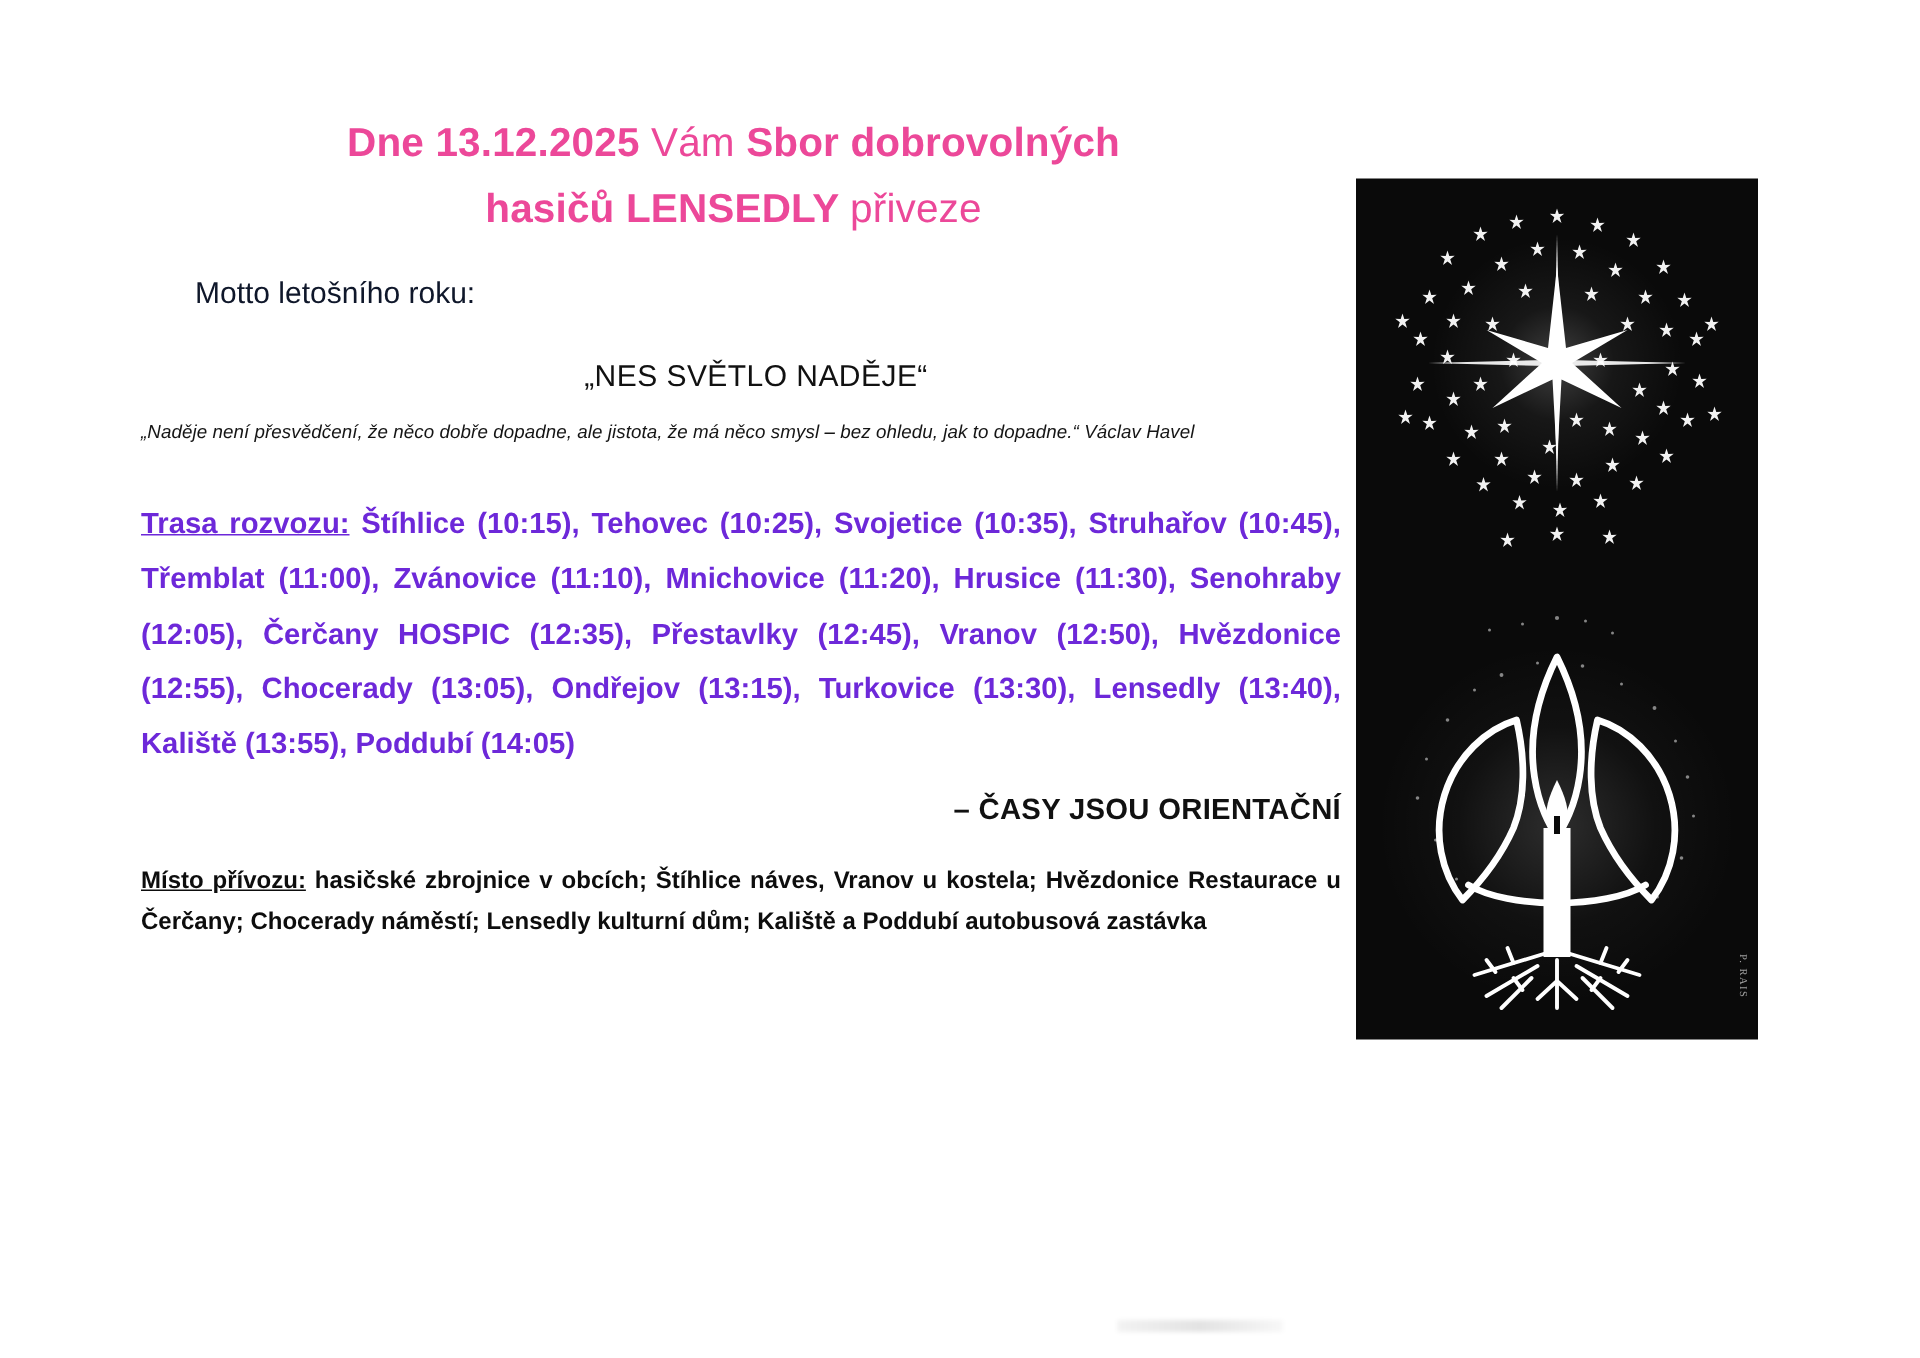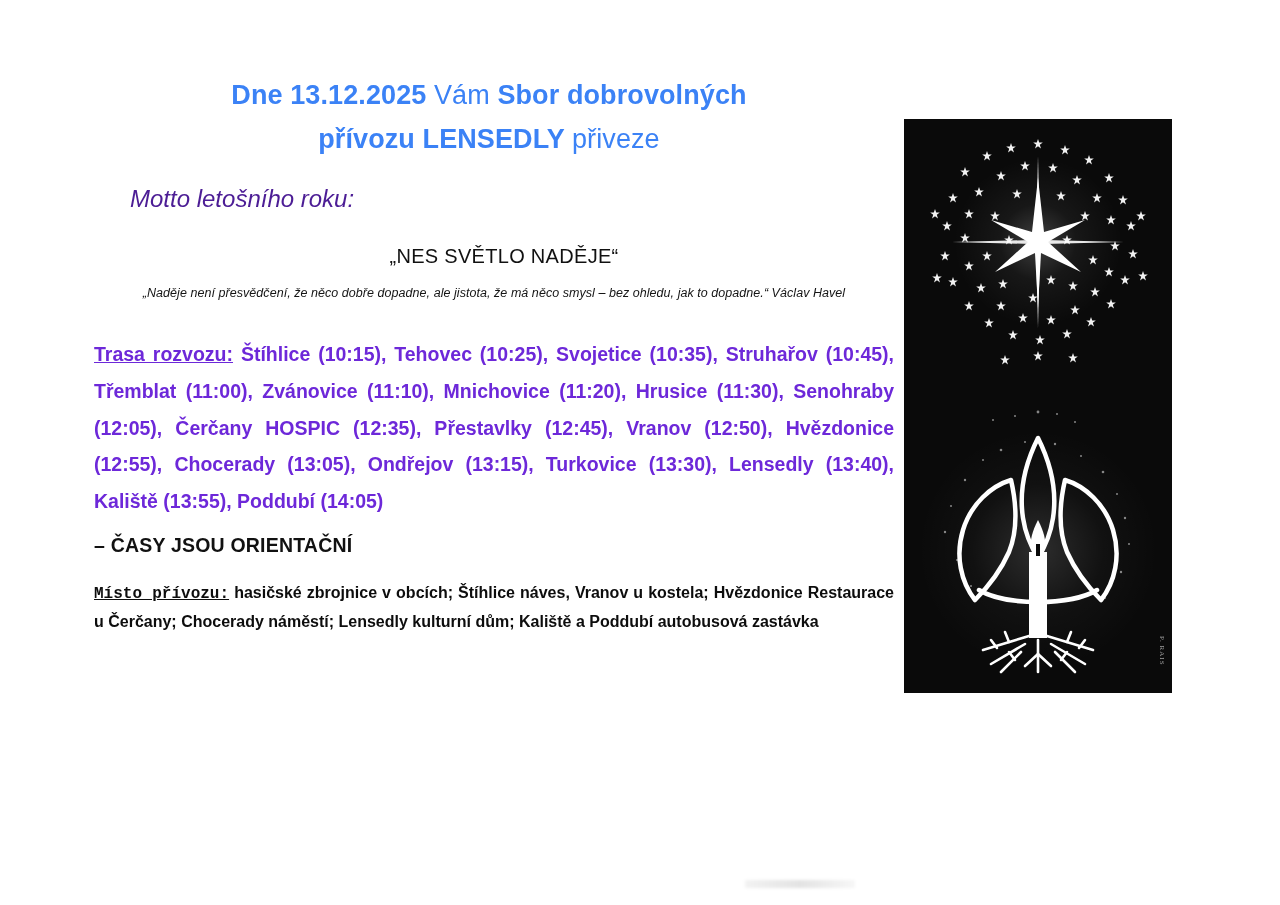--- a/index.html
+++ b/index.html
@@ -29,51 +29,49 @@
     position: absolute;
     left: 94px;
     top: 74px;
     width: 800px;
   }
 
   .headline {
     text-align: center;
     font-size: 27px;
     line-height: 1.62;
-    color: #3b82f6;
+    color: #ec4899;
     letter-spacing: 0.1px;
     padding-right: 10px;
   }
   .headline .ln { display: block; }
   .hl-b { font-weight: bold; }
   .hl-n { font-weight: normal; }
   .headline .ln3 {
     font-weight: bold;
     letter-spacing: 0.6px;
   }
 
   .motto-label {
     margin-top: 24px;
     margin-left: 36px;
-    font-style: italic;
-    font-size: 24px;
-    color: #4c1d95;
+    font-size: 20px;
+    color: #0f172a;
   }
 
   .motto-quote {
     margin-top: 32px;
     text-align: center;
     font-size: 20px;
     letter-spacing: 0.3px;
     padding-left: 20px;
   }
 
   .havel {
     margin-top: 18px;
-    text-align: center;
     font-style: italic;
     font-size: 12.5px;
     letter-spacing: 0.05px;
     color: #151515;
   }
 
   .route-block {
     margin-top: 36px;
     font-size: 19.5px;
     font-weight: bold;
@@ -83,33 +81,33 @@
   }
   .route-block .u {
     text-decoration: underline;
   }
 
   .times-note {
     margin-top: 14px;
     font-size: 19.5px;
     font-weight: bold;
     letter-spacing: 0.2px;
+    text-align: right;
   }
 
   .place-block {
     margin-top: 22px;
     font-size: 16px;
     font-weight: bold;
     line-height: 1.72;
     text-align: justify;
     color: #0d0d0d;
   }
   .place-block .u {
     text-decoration: underline;
-    font-family: Liberation Mono, monospace;
   }
 
   
   .art {
     position: absolute;
     left: 905px;
     top: 120px;
     width: 266px;
     height: 572px;
     background: #0a0a0a;
@@ -144,21 +142,21 @@
 
 <div class="page">
 
   <div class="text-col">
 
     <div class="headline">
       <span class="ln">
         <span class="hl-b">Dne 13.12.2025 </span><span class="hl-n">Vám </span><span class="hl-b">Sbor dobrovolných</span>
       </span>
       <span class="ln">
-        <span class="hl-b">přívozu LENSEDLY </span><span class="hl-n">přiveze</span>
+        <span class="hl-b">hasičů LENSEDLY </span><span class="hl-n">přiveze</span>
       </span>
     </div>
 
     <div class="motto-label">Motto letošního roku:</div>
 
     <div class="motto-quote">„NES SVĚTLO NADĚJE“</div>
 
     <div class="havel">„Naděje není přesvědčení, že něco dobře dopadne, ale jistota, že má něco smysl – bez ohledu, jak to dopadne.“ Václav Havel</div>
 
     <div class="route-block">

